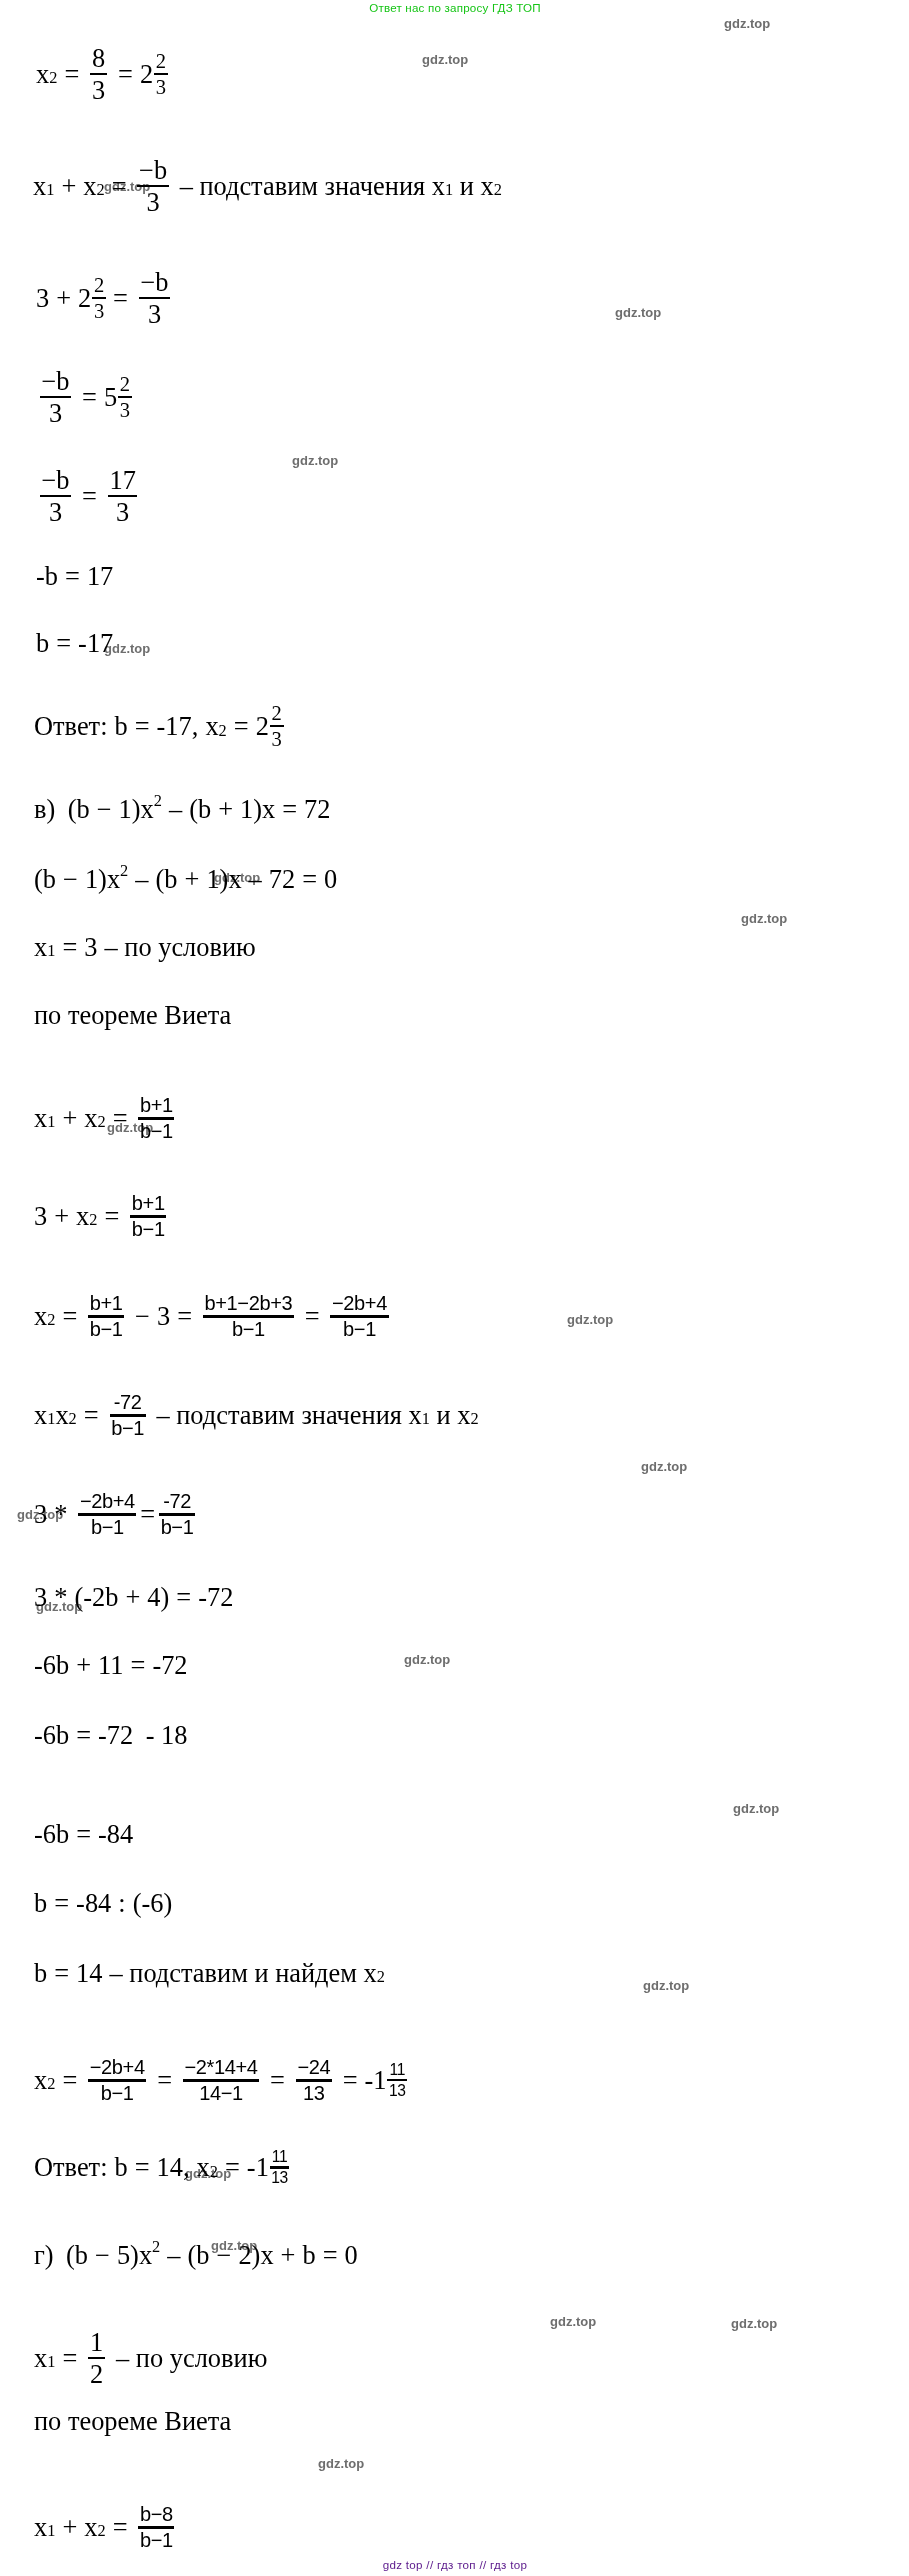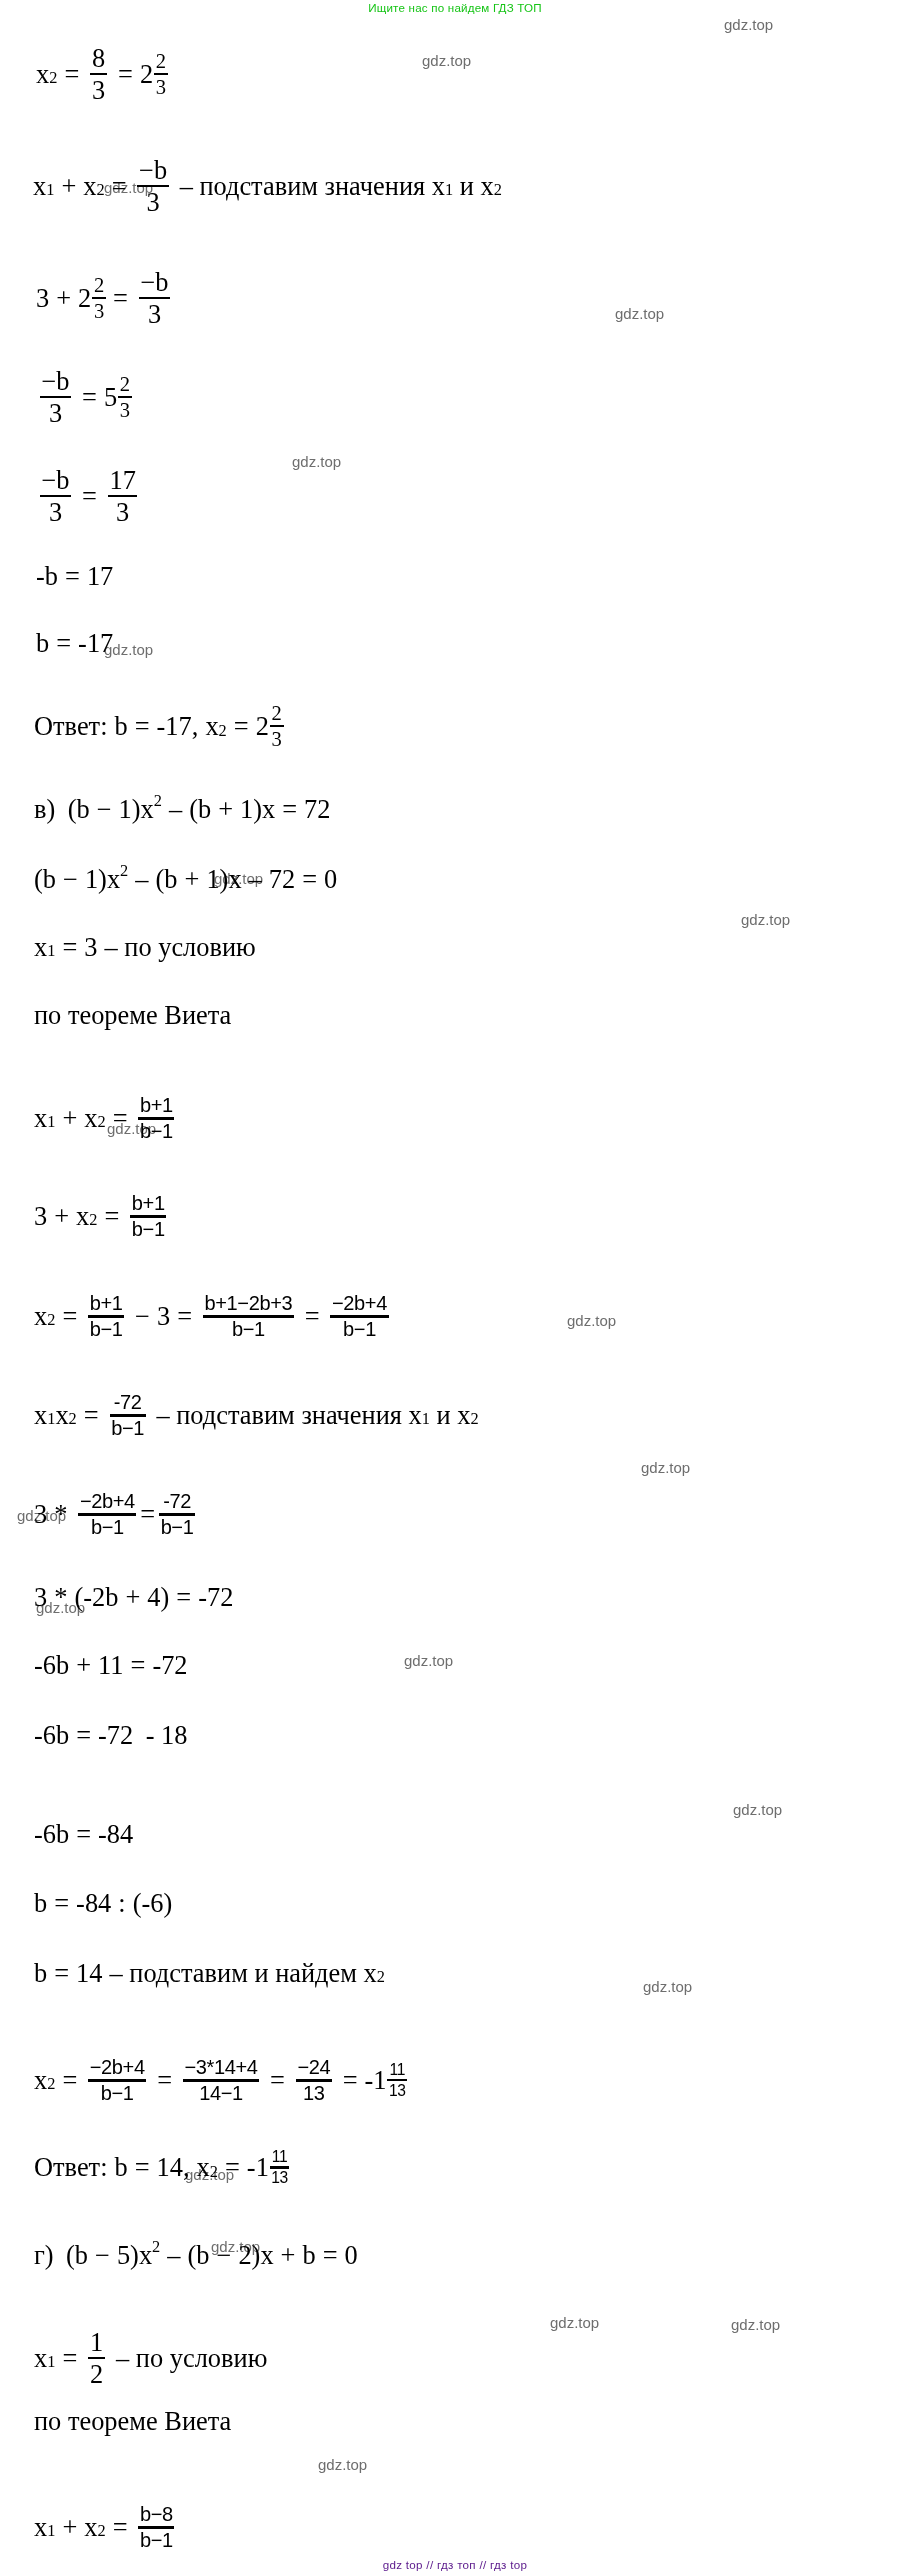--- a/index.html
+++ b/index.html
@@ -42,24 +42,25 @@
     font-size: 11.6px;
     color: #5b1a8c;
     letter-spacing: 0.3px;
     white-space: nowrap;
   }
 
   
   .watermark {
     position: absolute;
     font-family: "Liberation Sans", sans-serif;
-    font-size: 15px;
+    font-size: 13px;
     color: #6e6e6e;
     white-space: nowrap;
     pointer-events: none;
+    font-weight: bold;
   }
 
   
   .mline {
     position: absolute;
     white-space: nowrap;
     color: #000000;
     font-family: "Liberation Serif", serif;
     font-size: 26.4px;
     line-height: 1;
@@ -123,21 +124,21 @@
     font-size: 0.78em;
   }
   .mixed .frac .bar { height: 2.3px; min-width: 14px; }
 
   .sp { display: inline-block; width: 7px; }
   .sp-wide { display: inline-block; width: 12.4px; }
 </style>
 </head>
 <body>
 
-<div class="promo-banner">Ищите нас по найдем ГДЗ ТОП</div>
+<div class="promo-banner">Ответ нас по запросу ГДЗ ТОП</div>
 
 <div class="watermark" style="left:724px; top:15.5px;">gdz.top</div>
 <div class="watermark" style="left:422px; top:52px;">gdz.top</div>
 <div class="watermark" style="left:104px; top:179px;">gdz.top</div>
 <div class="watermark" style="left:615px; top:305px;">gdz.top</div>
 <div class="watermark" style="left:292px; top:453px;">gdz.top</div>
 <div class="watermark" style="left:104px; top:641px;">gdz.top</div>
 <div class="watermark" style="left:214px; top:870px;">gdz.top</div>
 <div class="watermark" style="left:741px; top:911px;">gdz.top</div>
 <div class="watermark" style="left:107px; top:1120px;">gdz.top</div>
@@ -568,21 +569,21 @@
     <span class="sp"></span>
   <span class="frac sans">
     <span class="num">−2b+4</span>
     <span class="bar"></span>
     <span class="den">b−1</span>
   </span>
   <span class="sp"></span>
     <span class="txt">=</span>
     <span class="sp"></span>
   <span class="frac sans">
-    <span class="num">−3*14+4</span>
+    <span class="num">−2*14+4</span>
     <span class="bar"></span>
     <span class="den">14−1</span>
   </span>
   <span class="sp"></span>
     <span class="txt">=</span>
     <span class="sp"></span>
   <span class="frac sans">
     <span class="num">−24</span>
     <span class="bar"></span>
     <span class="den">13</span>

